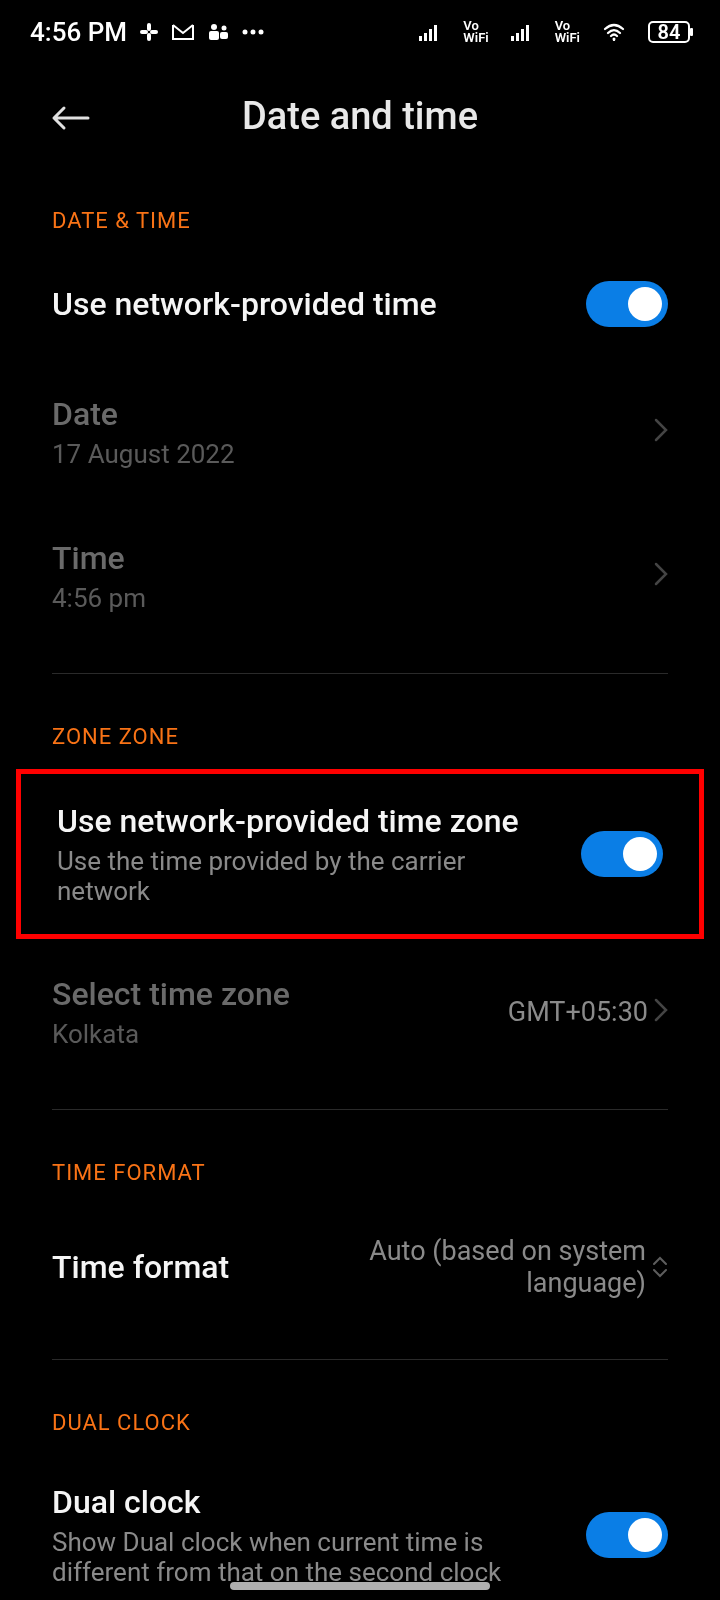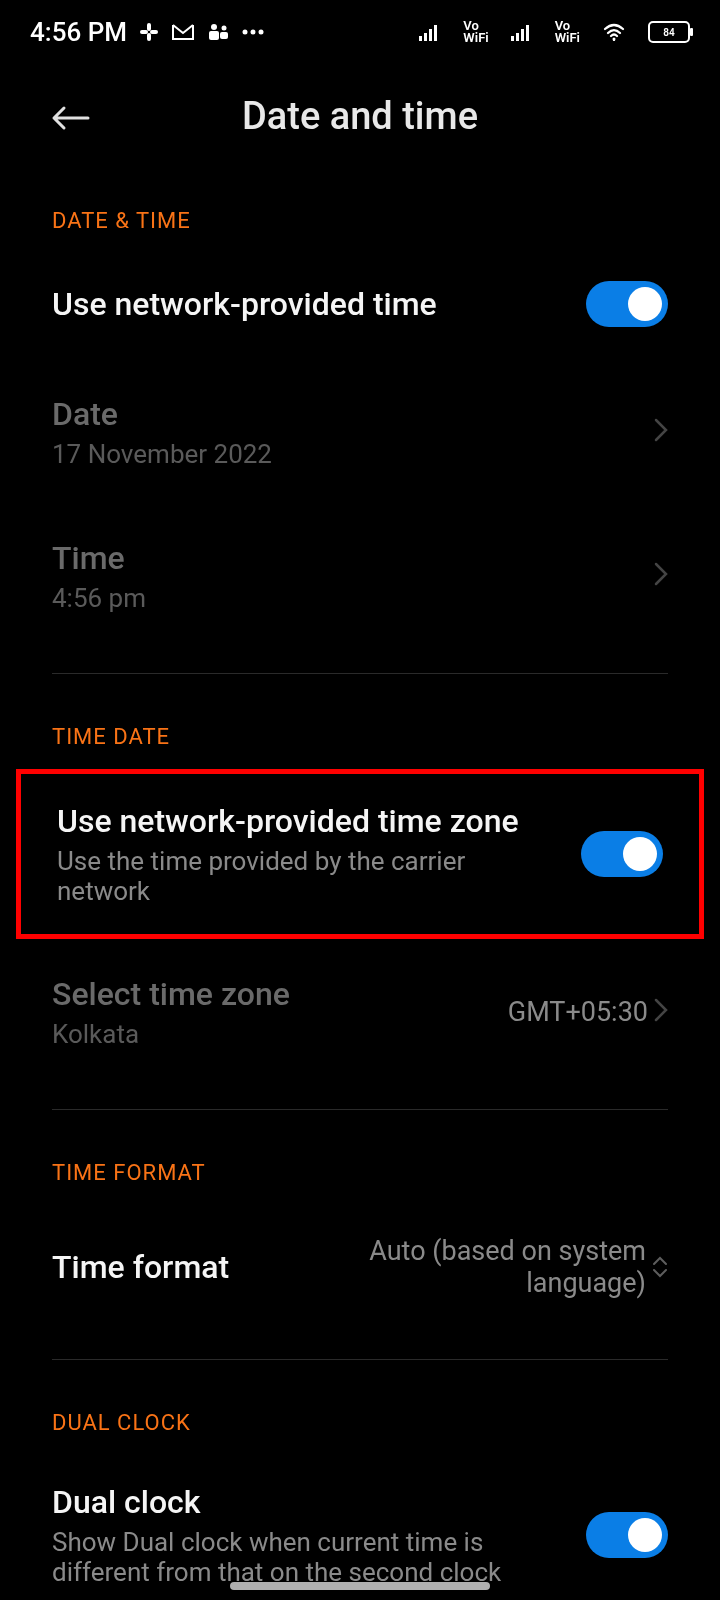--- a/index.html
+++ b/index.html
@@ -20,21 +20,21 @@
     font-size: 26px;
     font-weight: 500;
   }
   .status-left { display: flex; align-items: center; gap: 12px; }
   .status-right { display: flex; align-items: center; gap: 22px; }
   .status-icon { display: inline-flex; align-items: center; fill: #fff; color: #fff; }
   .vowifi { display: inline-flex; flex-direction: column; align-items: flex-start; font-size: 13px; line-height: 12px; font-weight: 600; }
   .battery-box {
     width: 42px; height: 22px; border: 2px solid #fff; border-radius: 5px;
     position: relative; display: flex; align-items: center; justify-content: center;
-    font-size: 10px; font-weight: 600;
+    font-size: 20px; font-weight: 600;
   }
   .battery-box::after {
     content: ""; position: absolute; right: -5px; top: 5px; width: 3px; height: 8px;
     background: #fff; border-radius: 1px;
   }
   .header {
     display: flex;
     align-items: flex-end;
     padding: 30px 50px 40px 50px;
   }
@@ -186,21 +186,21 @@
     <div class="row-title">Use network-provided time</div>
   </div>
   <div class="toggle on">
     <div class="toggle-knob"></div>
   </div>
 </div>
 
 <div class="setting-row" style="padding-top:40px;padding-bottom:40px;">
   <div class="row-text">
     <div class="row-title disabled">Date</div>
-    <div class="row-sub disabled">17 November 2022</div>
+    <div class="row-sub disabled">17 August 2022</div>
   </div>
   <span class="chevron">
     <svg width="14" height="24" viewBox="0 0 14 24">
         <path d="M2 2 L12 12 L2 22" fill="none" stroke="#888" stroke-width="2.5" stroke-linecap="round"></path>
       </svg>
   </span>
 </div>
 
 <div class="setting-row" style="padding-top:30px;padding-bottom:40px;justify-content:space-between;">
   <div class="row-text">
@@ -209,21 +209,21 @@
   </div>
   <span class="chevron">
     <svg width="14" height="24" viewBox="0 0 14 24">
         <path d="M2 2 L12 12 L2 22" fill="none" stroke="#888" stroke-width="2.5" stroke-linecap="round"></path>
       </svg>
   </span>
 </div>
 
 <div class="divider"></div>
 
-<div class="section-header">TIME DATE</div>
+<div class="section-header">ZONE ZONE</div>
 
 <div class="highlight-box">
   <div class="setting-row">
     <div class="row-text">
       <div class="row-title">Use network-provided time zone</div>
       <div class="row-sub">Use the time provided by the carrier network</div>
     </div>
     <div class="toggle on">
       <div class="toggle-knob"></div>
     </div>

